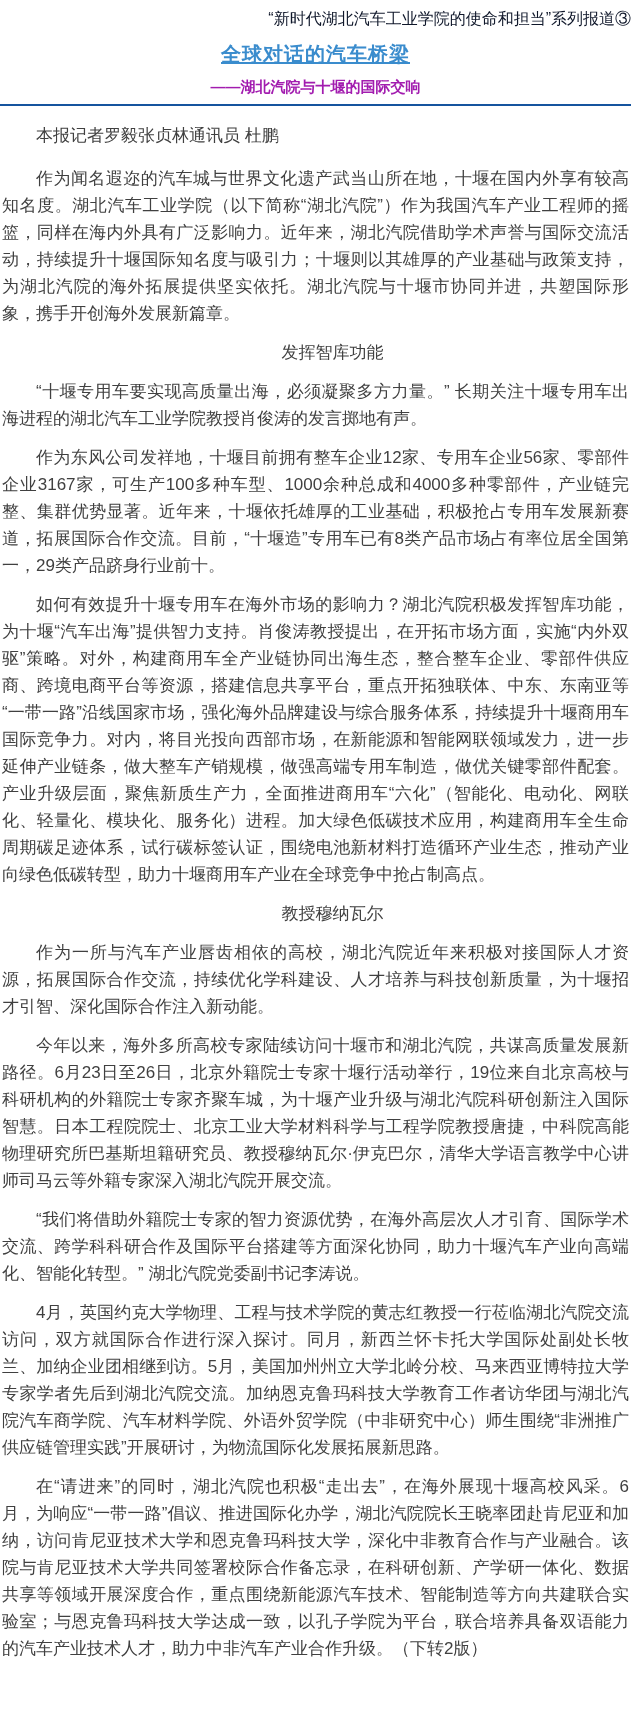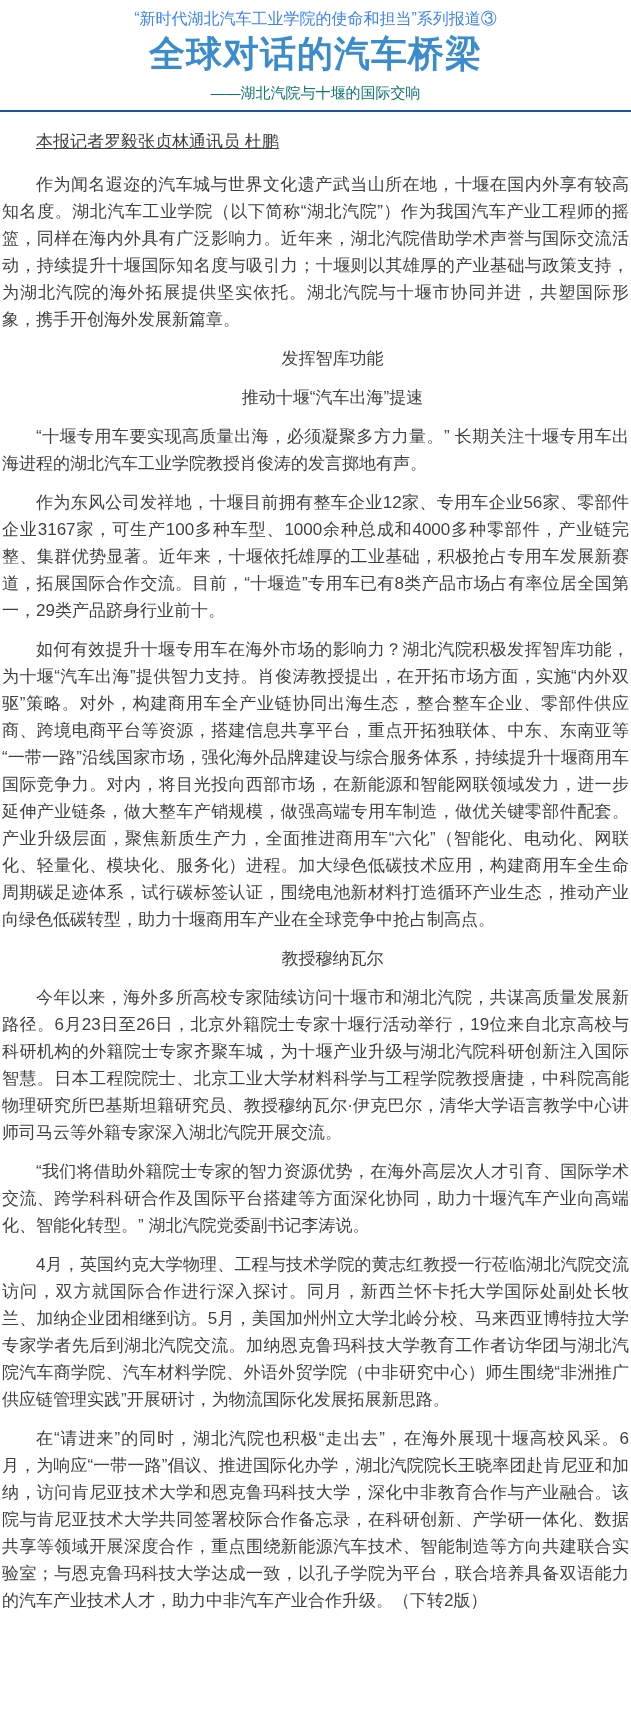--- a/index.html
+++ b/index.html
@@ -8,77 +8,79 @@
     width: 631px;
     min-height: 1724px;
     margin: 0 auto;
     background: #ffffff;
     font-family: "Liberation Sans", sans-serif;
     color: #404040;
   }
   .article-header { text-align: center; padding-top: 8px; }
   .series-line {
     font-size: 16px;
-    color: #3b82f6;
+    color: #0f172a;
     line-height: 22px;
+    text-align: right;
   }
   .main-title {
-    font-size: 36px;
+    font-size: 20px;
     font-weight: bold;
     color: #3a8ccd;
     line-height: 36px;
-    margin: 6px 0 11px 0;
+    margin: 6px 0 5px 0;
     letter-spacing: 1px;
+    text-decoration: underline;
   }
   .sub-title {
     font-size: 15px;
-    font-weight: 400;
-    color: #0f766e;
+    font-weight: 700;
+    color: #a21caf;
     line-height: 20px;
     margin-bottom: 7px;
   }
   .header-rule {
     border: none;
     border-top: 2px solid #15549e;
     margin: 0;
     width: 100%;
   }
   .article-body { padding: 16px 2px 24px 2px; }
   .article-body p {
     font-size: 17px;
     line-height: 27px;
     text-align: justify;
     text-indent: 2em;
     margin: 0 0 12px 0;
     color: #404040;
     word-break: break-all;
   }
-  p.byline { text-align: left; margin-bottom: 16px; text-decoration: underline; }
+  p.byline { text-align: left; margin-bottom: 16px; }
   p.subhead { text-align: center; }
 </style>
 </head>
 <body>
 
 <div class="page">
   <header class="article-header">
     <div class="series-line">“新时代湖北汽车工业学院的使命和担当”系列报道③</div>
     <h1 class="main-title">全球对话的汽车桥梁</h1>
     <div class="sub-title">——湖北汽院与十堰的国际交响</div>
     <hr class="header-rule">
   </header>
 
   <main class="article-body">
     <p class="byline">本报记者罗毅张贞林通讯员 杜鹏</p>
     <div id="paragraphs">
         <p class="body-para">作为闻名遐迩的汽车城与世界文化遗产武当山所在地，十堰在国内外享有较高知名度。湖北汽车工业学院（以下简称“湖北汽院”）作为我国汽车产业工程师的摇篮，同样在海内外具有广泛影响力。近年来，湖北汽院借助学术声誉与国际交流活动，持续提升十堰国际知名度与吸引力；十堰则以其雄厚的产业基础与政策支持，为湖北汽院的海外拓展提供坚实依托。湖北汽院与十堰市协同并进，共塑国际形象，携手开创海外发展新篇章。</p>
         <p class="subhead">发挥智库功能</p>
-        <p class="subhead">推动十堰“汽车出海”提速</p>
         <p class="body-para">“十堰专用车要实现高质量出海，必须凝聚多方力量。” 长期关注十堰专用车出海进程的湖北汽车工业学院教授肖俊涛的发言掷地有声。</p>
         <p class="body-para">作为东风公司发祥地，十堰目前拥有整车企业12家、专用车企业56家、零部件企业3167家，可生产100多种车型、1000余种总成和4000多种零部件，产业链完整、集群优势显著。近年来，十堰依托雄厚的工业基础，积极抢占专用车发展新赛道，拓展国际合作交流。目前，“十堰造”专用车已有8类产品市场占有率位居全国第一，29类产品跻身行业前十。</p>
         <p class="body-para">如何有效提升十堰专用车在海外市场的影响力？湖北汽院积极发挥智库功能，为十堰“汽车出海”提供智力支持。肖俊涛教授提出，在开拓市场方面，实施“内外双驱”策略。对外，构建商用车全产业链协同出海生态，整合整车企业、零部件供应商、跨境电商平台等资源，搭建信息共享平台，重点开拓独联体、中东、东南亚等“一带一路”沿线国家市场，强化海外品牌建设与综合服务体系，持续提升十堰商用车国际竞争力。对内，将目光投向西部市场，在新能源和智能网联领域发力，进一步延伸产业链条，做大整车产销规模，做强高端专用车制造，做优关键零部件配套。产业升级层面，聚焦新质生产力，全面推进商用车“六化”（智能化、电动化、网联化、轻量化、模块化、服务化）进程。加大绿色低碳技术应用，构建商用车全生命周期碳足迹体系，试行碳标签认证，围绕电池新材料打造循环产业生态，推动产业向绿色低碳转型，助力十堰商用车产业在全球竞争中抢占制高点。</p>
         <p class="subhead">教授穆纳瓦尔</p>
+        <p class="body-para">作为一所与汽车产业唇齿相依的高校，湖北汽院近年来积极对接国际人才资源，拓展国际合作交流，持续优化学科建设、人才培养与科技创新质量，为十堰招才引智、深化国际合作注入新动能。</p>
         <p class="body-para">今年以来，海外多所高校专家陆续访问十堰市和湖北汽院，共谋高质量发展新路径。6月23日至26日，北京外籍院士专家十堰行活动举行，19位来自北京高校与科研机构的外籍院士专家齐聚车城，为十堰产业升级与湖北汽院科研创新注入国际智慧。日本工程院院士、北京工业大学材料科学与工程学院教授唐捷，中科院高能物理研究所巴基斯坦籍研究员、教授穆纳瓦尔·伊克巴尔，清华大学语言教学中心讲师司马云等外籍专家深入湖北汽院开展交流。</p>
         <p class="body-para">“我们将借助外籍院士专家的智力资源优势，在海外高层次人才引育、国际学术交流、跨学科科研合作及国际平台搭建等方面深化协同，助力十堰汽车产业向高端化、智能化转型。” 湖北汽院党委副书记李涛说。</p>
         <p class="body-para">4月，英国约克大学物理、工程与技术学院的黄志红教授一行莅临湖北汽院交流访问，双方就国际合作进行深入探讨。同月，新西兰怀卡托大学国际处副处长牧兰、加纳企业团相继到访。5月，美国加州州立大学北岭分校、马来西亚博特拉大学专家学者先后到湖北汽院交流。加纳恩克鲁玛科技大学教育工作者访华团与湖北汽院汽车商学院、汽车材料学院、外语外贸学院（中非研究中心）师生围绕“非洲推广供应链管理实践”开展研讨，为物流国际化发展拓展新思路。</p>
         <p class="body-para">在“请进来”的同时，湖北汽院也积极“走出去”，在海外展现十堰高校风采。6月，为响应“一带一路”倡议、推进国际化办学，湖北汽院院长王晓率团赴肯尼亚和加纳，访问肯尼亚技术大学和恩克鲁玛科技大学，深化中非教育合作与产业融合。该院与肯尼亚技术大学共同签署校际合作备忘录，在科研创新、产学研一体化、数据共享等领域开展深度合作，重点围绕新能源汽车技术、智能制造等方向共建联合实验室；与恩克鲁玛科技大学达成一致，以孔子学院为平台，联合培养具备双语能力的汽车产业技术人才，助力中非汽车产业合作升级。（下转2版）</p>
       </div>
   </main>
 </div>
 
 </body></html>

